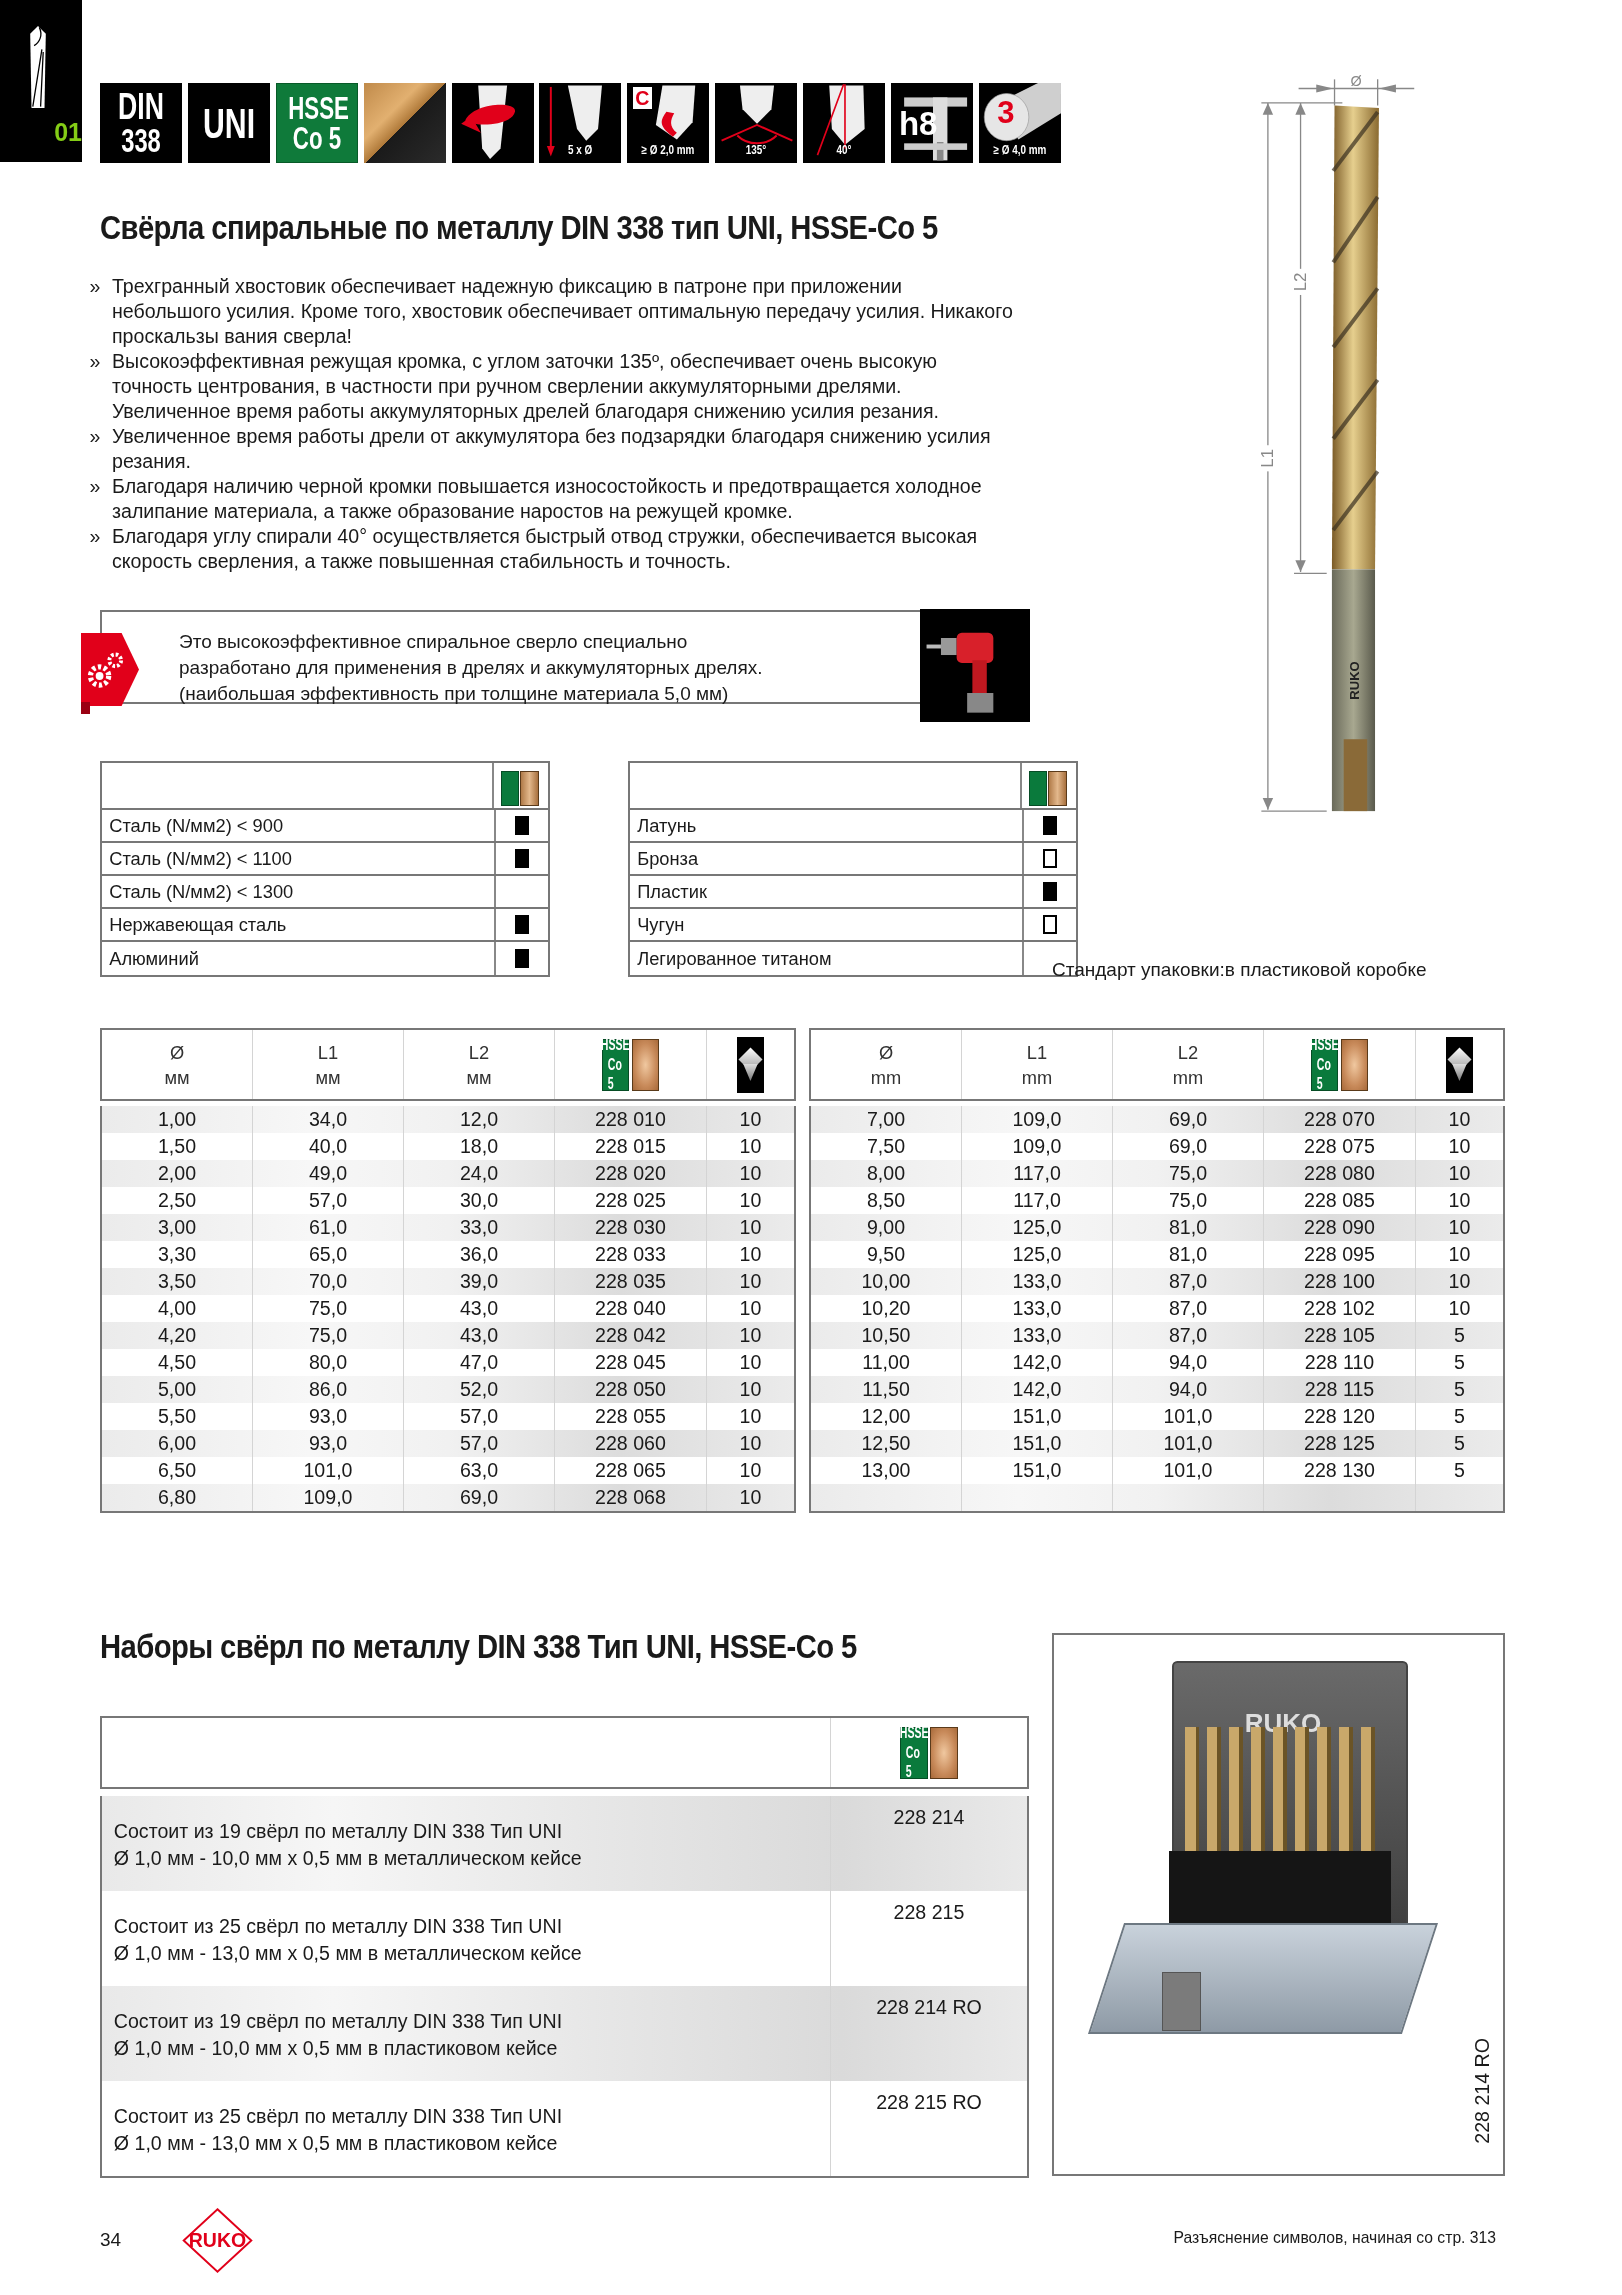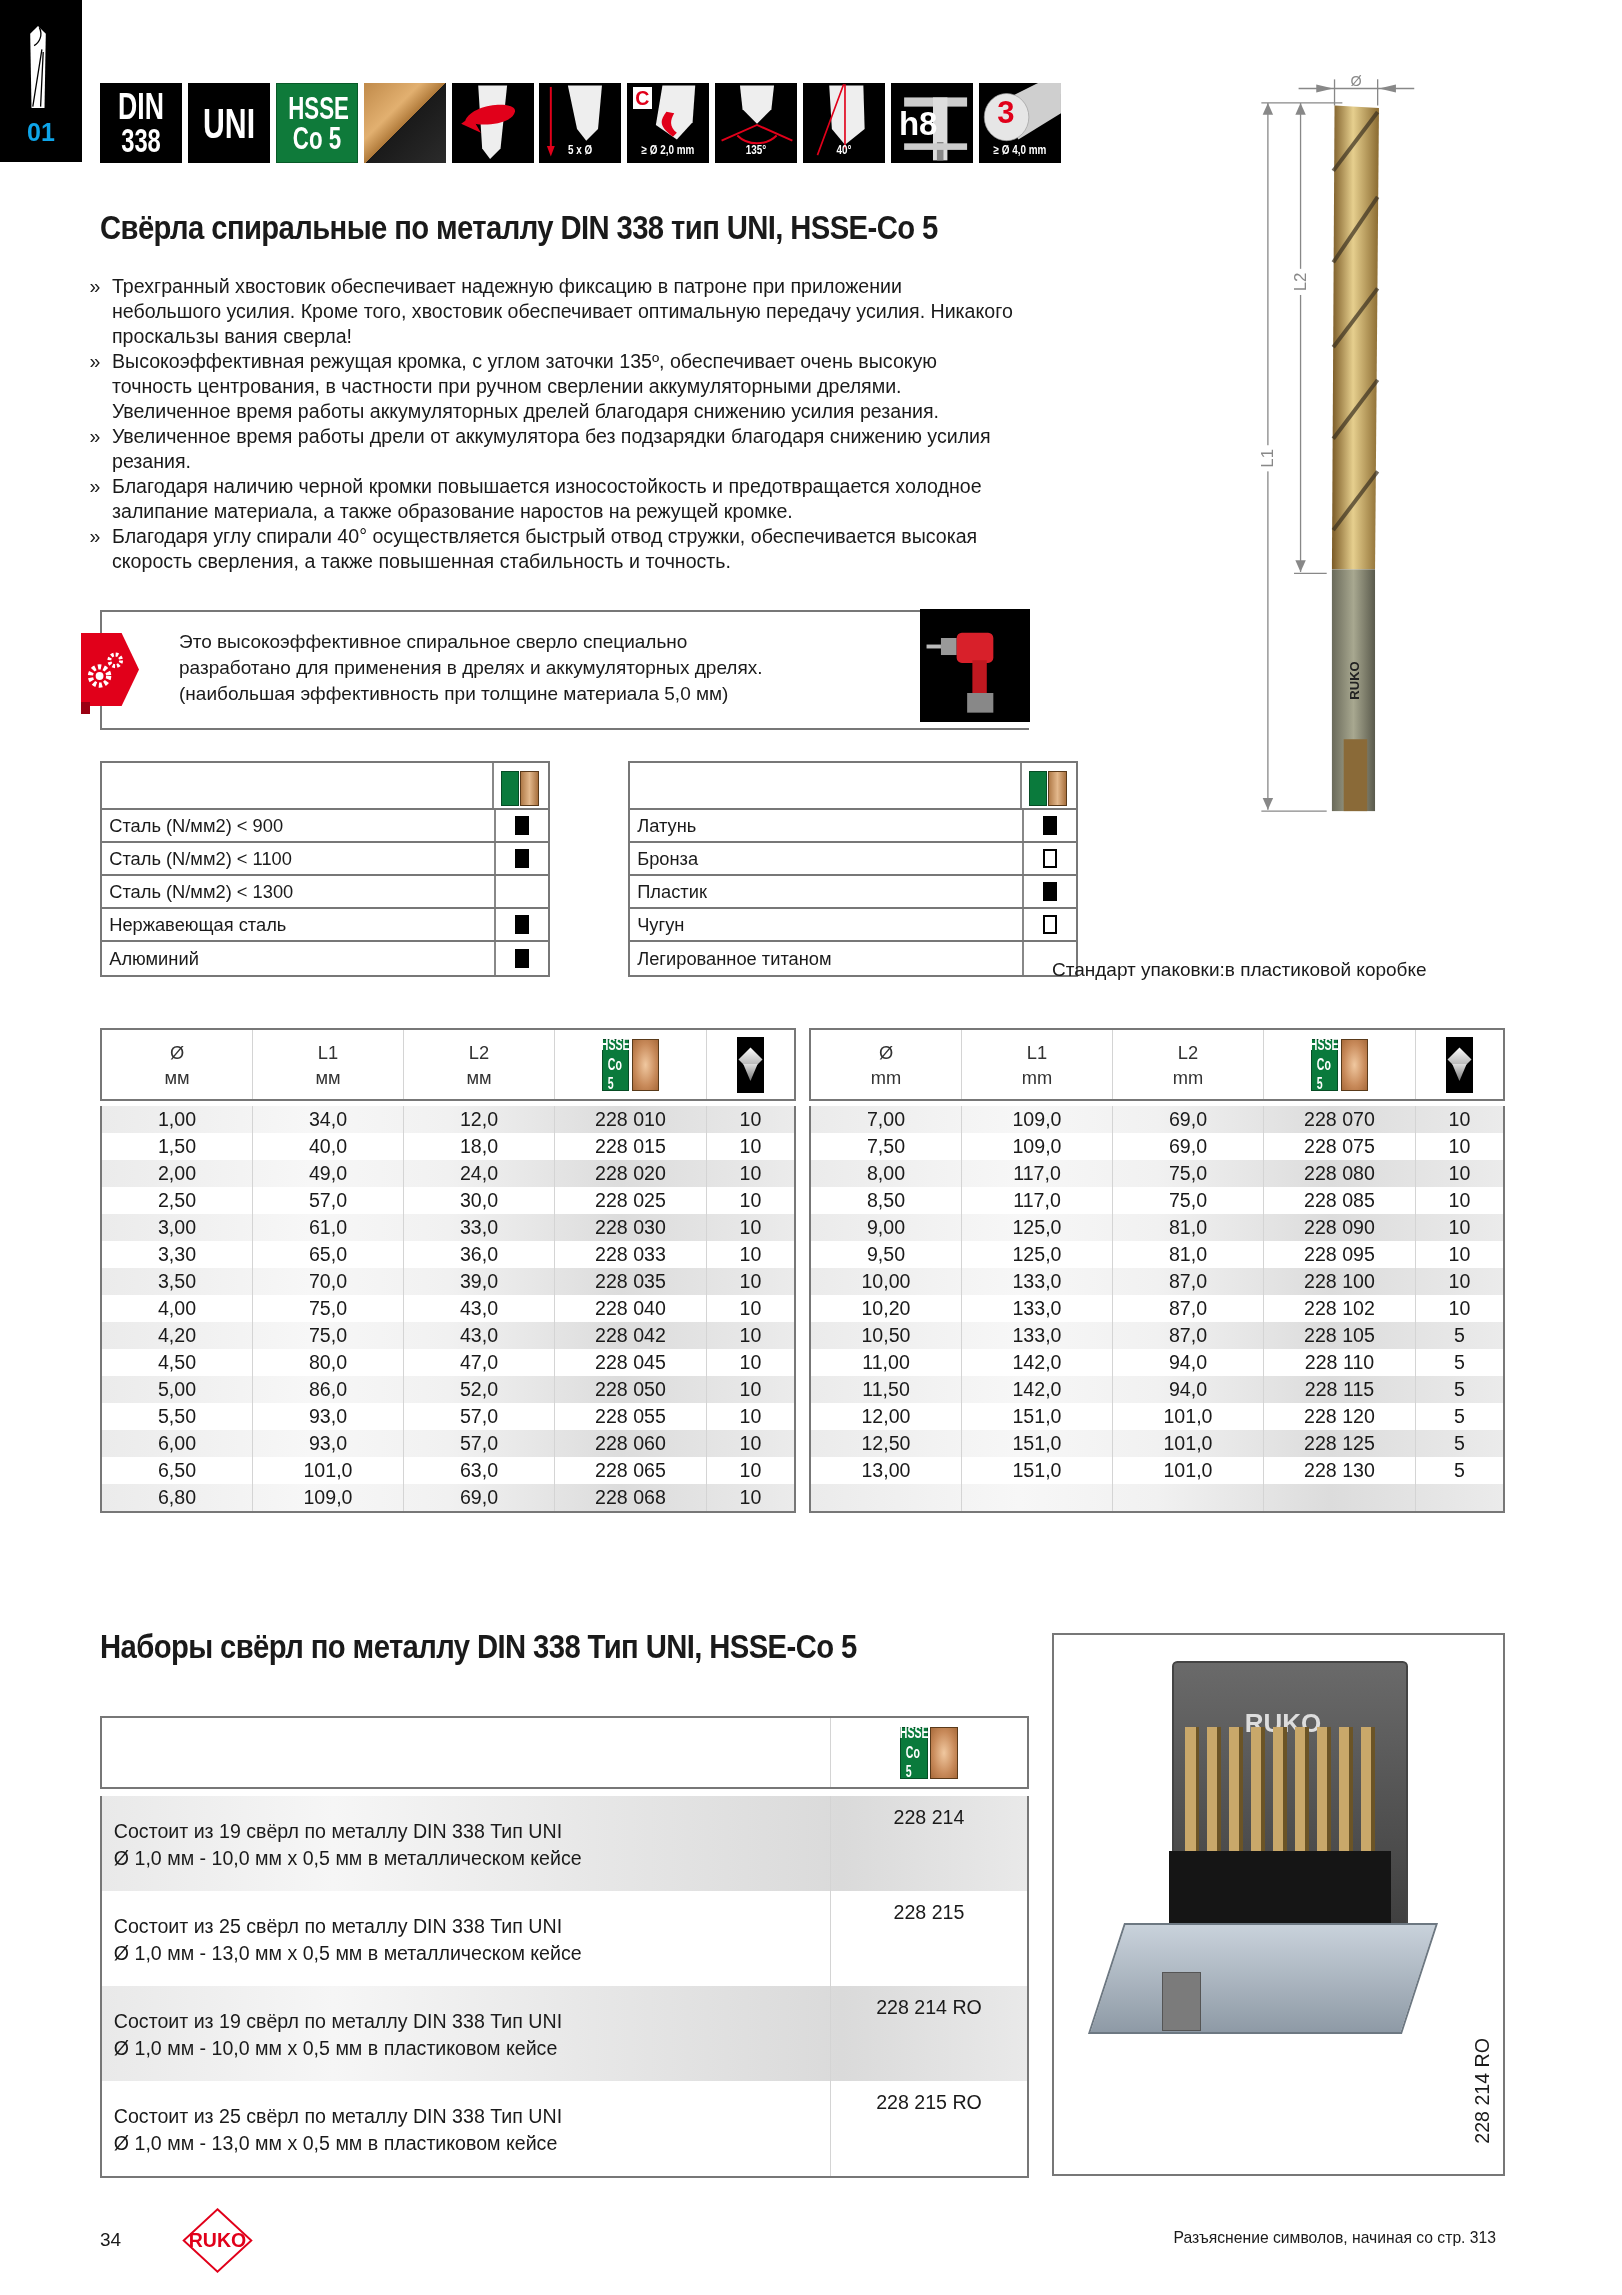--- a/index.html
+++ b/index.html
@@ -3,38 +3,38 @@
 <meta charset="utf-8">
 <style>
   * { box-sizing: border-box; margin: 0; padding: 0; }
   html, body { width: 1623px; height: 2295px; background: #ffffff; overflow: hidden; }
   body { position: relative; font-family: "Liberation Sans", sans-serif; color: #1a1a1a; }
   .abs { position: absolute; }
 
   
   #tab { left: 0; top: 0; width: 82px; height: 162px; background: #000; }
   #tab .drill { position: absolute; left: 25px; top: 26px; width: 26px; height: 82px; }
-  #tab .num { position: absolute; left: 0; right: 0; top: 118px; text-align: center; color: #0ea5e9; font-weight: bold; font-size: 25px; }
+  #tab .num { position: absolute; left: 0; right: 0; top: 118px; text-align: right; color: #84cc16; font-weight: bold; font-size: 25px; }
 
   
   #icons { left: 100px; top: 83px; height: 80px; display: flex; gap: 5.9px; }
   .ic { width: 82px; height: 80px; background: #000; position: relative; overflow: hidden; color: #fff; }
   .ic .t1 { position: absolute; left: 0; right: 0; text-align: center; font-weight: bold; transform: scaleX(0.72); }
   .ic.green { background: #0f7a3a; border: 1.3px solid #085a28; }
   .ic .cap { position: absolute; bottom: 6.5px; left: 0; right: 0; text-align: center; font-size: 12.4px; font-weight: bold; transform: scaleX(0.8); }
 
   h1.title { left: 100px; top: 208px; font-size: 34px; font-weight: bold; letter-spacing: -0.7px; transform-origin: left top; transform: scaleX(0.86); white-space: nowrap; }
   h2.title { left: 100px; top: 1627px; font-size: 34px; font-weight: bold; letter-spacing: -0.7px; transform-origin: left top; transform: scaleX(0.86); white-space: nowrap; }
 
   #features { left: 87px; top: 274px; width: 929px; list-style: none; }
   #features li { position: relative; padding-left: 25px; font-size: 19.6px; line-height: 25px; transform-origin: left top; }
   #features li::before { content: "»"; position: absolute; left: 2.6px; top: 0; }
 
   
-  #infobox { left: 100px; top: 610px; width: 929px; height: 120px; border-top: 2.6px solid #777; border-bottom: 2.6px solid #777; border-left: 2px solid #777; }
+  #infobox { left: 100px; top: 610px; width: 929px; height: 94px; border-top: 2.6px solid #777; border-bottom: 2.6px solid #777; border-left: 2px solid #777; }
   #infobox .txt { position: absolute; left: 77px; top: 17px; font-size: 19px; line-height: 26px; }
   #infobox .badge { position: absolute; left: -21px; top: 21px; width: 58px; height: 73px; background: #e1001a; clip-path: polygon(0 0, 70% 0, 100% 50%, 70% 100%, 0 100%); }
   #infobox .badge-fold { position: absolute; left: -21px; top: 90px; width: 9.2px; height: 11.8px; background: #9a0012; }
   #infobox .drillpic { position: absolute; right: -1.3px; top: -2.6px; width: 110px; height: 113px; background: #000; }
 
   
   .mat { top: 761px; width: 450px; border: 2.6px solid #777; }
   .mat .hdr { height: 47px; border-bottom: 2.6px solid #777; position: relative; }
   .mat .hdr .sep { position: absolute; right: 54px; top: 0; bottom: 0; width: 2px; background: #888; }
   .mat .hdr .matswatch { position: absolute; right: 9.2px; top: 7.9px; width: 38px; height: 35px; display: flex; gap: 1.3px; }

